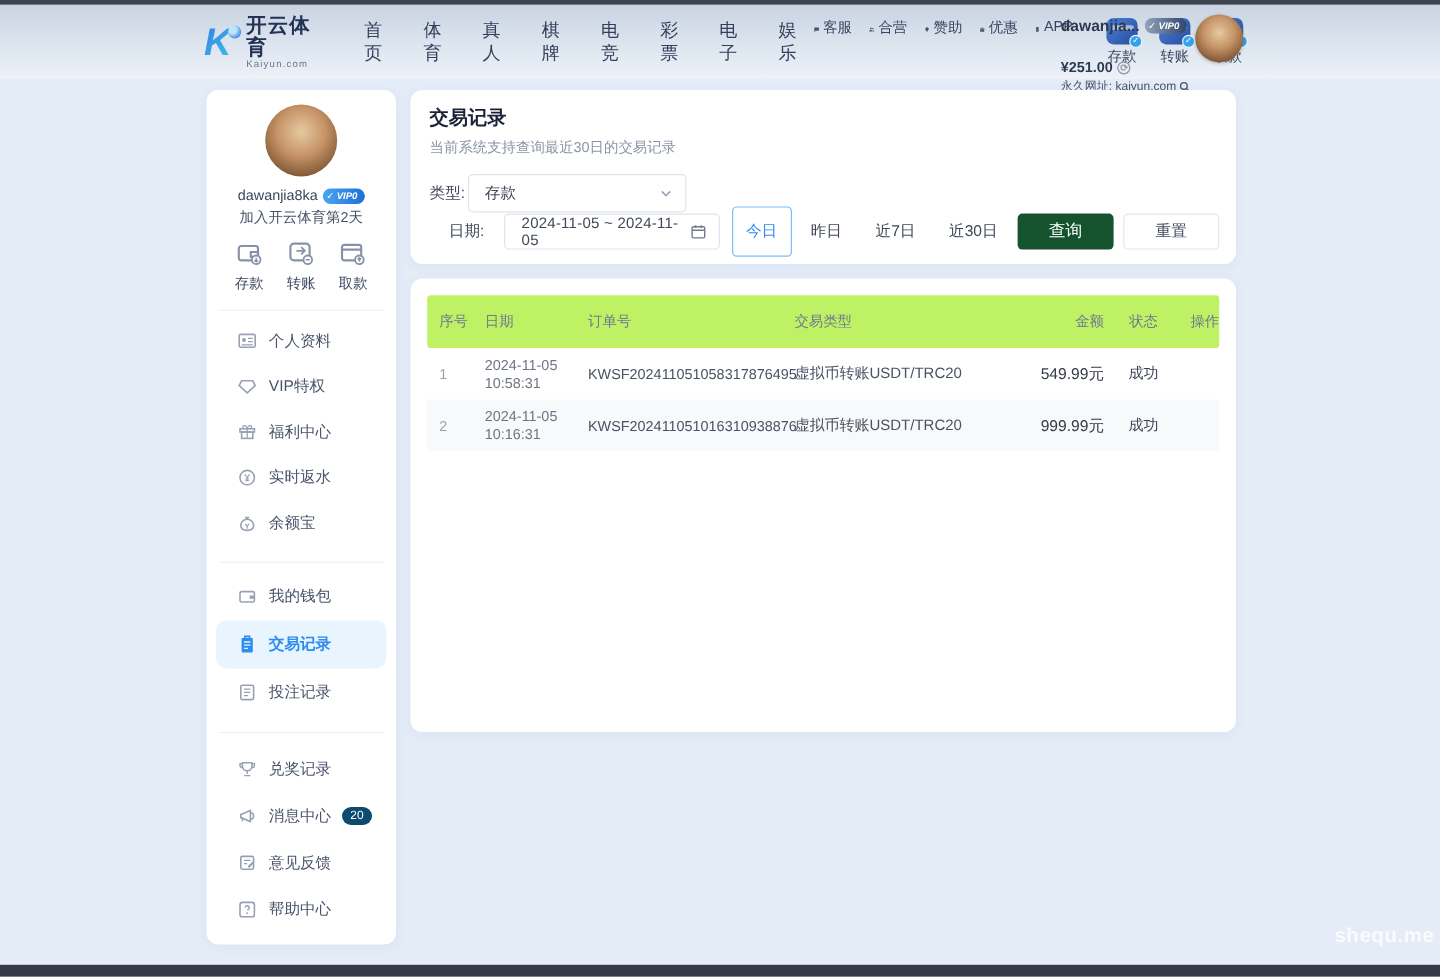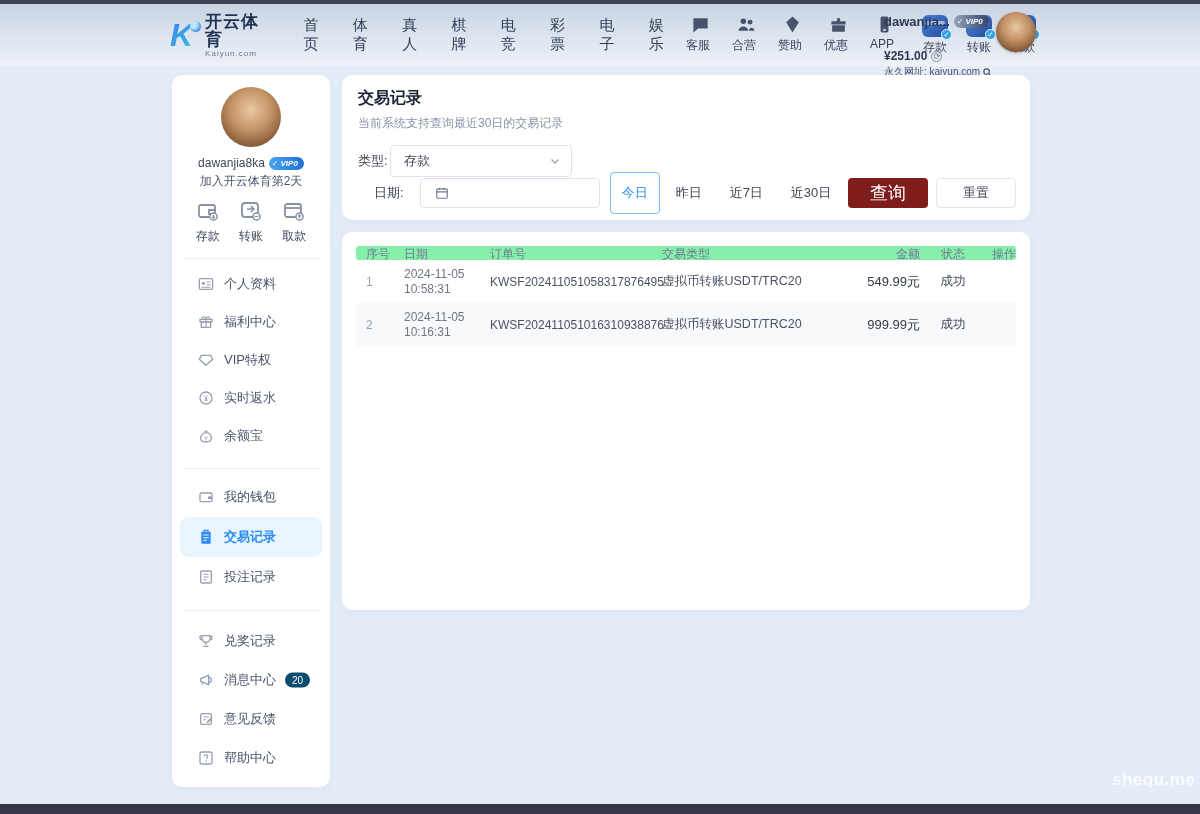--- a/index.html
+++ b/index.html
@@ -29,21 +29,21 @@
   }
   .logo-ball { position:absolute; right:-2px; top:2px; width:11px; height:11px; border-radius:50%;
     background:radial-gradient(circle at 35% 35%, #bfe6f5 30%, #2f7fe8 80%); }
   .logo-text { margin-left:6px; display:flex; flex-direction:column; }
   .logo-cn { font-size:17px; font-weight:bold; color:#223356; letter-spacing:1px; line-height:18px; }
   .logo-en { font-size:8px; color:#6b7890; letter-spacing:1px; }
   .nav { display:flex; gap:20px; margin-left:28px; }
   .nav span { font-size:15px; color:#323f5a; font-weight:500; cursor:pointer; }
 
   .hdr-right { display:flex; align-items:flex-start; margin-left:auto; margin-right:160px; gap:14px; }
-  .hdr-ico { display:flex; flex-direction:column; align-items:flex-end; gap:3px; width:32px; }
+  .hdr-ico { display:flex; flex-direction:row; align-items:flex-start; gap:3px; width:32px; }
   .hdr-ico svg { width:19px; height:19px; color:#46536b; }
   .hdr-ico .lbl { font-size:12px; color:#3a465e; white-space:nowrap; }
   .wallet-group { display:flex; gap:10px; margin-left:10px; }
   .wallet-ico { display:flex; flex-direction:column; align-items:center; gap:2px; width:34px; }
   .wcard { width:26px; height:22px; border-radius:6px; position:relative;
     background:linear-gradient(135deg,#4a7fd6,#274e9e); }
   .wcard::after { content:""; position:absolute; left:3px; top:6px; width:20px; height:4px;
     background:rgba(255,255,255,.55); border-radius:2px; }
   .wbadge { position:absolute; right:-4px; bottom:-3px; width:11px; height:11px; border-radius:50%;
     background:#35a2e8; border:1.5px solid #eef2f8; color:#fff; font-size:7px; line-height:9px; text-align:center; }
@@ -108,28 +108,28 @@
   .f-date-label { font-size:13px; color:#3f4757; margin-right:16px; }
   .f-date-input { width:180px; height:30px; border:1px solid #dfe4ec; border-radius:4px; display:flex;
     align-items:center; padding:0 10px 0 14px; cursor:pointer; background:#fff; }
   .f-date-input .val { font-size:12.5px; color:#3f4757; flex:1; letter-spacing:.2px; }
   .f-date-input svg { width:14px; height:14px; color:#707a90; }
   .range-group { display:flex; align-items:center; margin-left:10px; gap:4px; }
   .range-btn { height:42px; padding:0 11px; display:flex; align-items:center; font-size:13px; color:#3f4757;
     border-radius:4px; border:1px solid transparent; cursor:pointer; }
   .range-btn.active { border-color:#7cbdf5; color:#2d8cf0; }
   .f-actions { margin-left:auto; display:flex; gap:8px; }
-  .btn-query { width:80px; height:30px; background:#7f1d1d; border:none; border-radius:4px; color:#fff;
-    font-size:18px; cursor:pointer; font-family:inherit; }
+  .btn-query { width:80px; height:30px; background:#14532d; border:none; border-radius:4px; color:#fff;
+    font-size:14px; cursor:pointer; font-family:inherit; }
   .btn-reset { width:80px; height:30px; background:#fff; border:1px solid #e2e6ee; border-radius:4px;
     color:#3f4757; font-size:13px; cursor:pointer; font-family:inherit; }
 
   
   .tbl { position:absolute; left:14px; right:14px; top:14px; }
-  .tbl-head { display:flex; height:14px; align-items:flex-start; background:#86efac; border-radius:3px; }
+  .tbl-head { display:flex; height:44px; align-items:center; background:#bef264; border-radius:3px; }
   .tbl-head .cell { font-size:12px; color:#707a90; }
   .tbl-row { display:flex; min-height:43px; align-items:center; }
   .tbl-row.alt { background:#f7f9fb; }
   .cell { padding-left:10px; }
   .c-no { width:38px; } .c-date { width:86px; } .c-order { width:172px; } .c-type { width:196px; }
   .c-amount { width:76px; text-align:right; padding-left:0; padding-right:4px; }
   .c-status { width:58px; text-align:center; padding-left:0; }
   .c-action { width:34px; text-align:right; padding-left:0; }
   .tbl-row .c-no { font-size:12px; color:#9aa2b2; }
   .tbl-row .c-date { font-size:12px; color:#6e7685; line-height:15px; }
@@ -292,31 +292,31 @@
     <div class="sb-item">
       <svg viewBox="0 0 24 24">
           <rect x="2" y="4" width="20" height="16" rx="2" fill="none" stroke="currentColor" stroke-width="2"></rect>
           <circle cx="8" cy="11" r="2.4" fill="currentColor"></circle>
           <path d="M13 9h6M13 13h6M5 17h14" stroke="currentColor" stroke-width="1.6"></path>
         </svg>
       <span class="lbl">个人资料</span>
     </div>
     <div class="sb-item">
       <svg viewBox="0 0 24 24">
+          <path d="M5 5h14l3 6-10 9L2 11l3-6z" fill="none" stroke="currentColor" stroke-width="2"></path>
+        </svg>
+      <span class="lbl">VIP特权</span>
+    </div>
+    <div class="sb-item">
+      <svg viewBox="0 0 24 24">
           <rect x="3" y="8" width="18" height="4" fill="none" stroke="currentColor" stroke-width="2"></rect>
           <rect x="5" y="12" width="14" height="8" fill="none" stroke="currentColor" stroke-width="2"></rect>
           <path d="M12 8v12M8 8c-2-1-2-4 0-4s4 2 4 4c0-2 2-4 4-4s2 3 0 4" fill="none" stroke="currentColor" stroke-width="1.6"></path>
         </svg>
       <span class="lbl">福利中心</span>
-    </div>
-    <div class="sb-item">
-      <svg viewBox="0 0 24 24">
-          <path d="M5 5h14l3 6-10 9L2 11l3-6z" fill="none" stroke="currentColor" stroke-width="2"></path>
-        </svg>
-      <span class="lbl">VIP特权</span>
     </div>
     <div class="sb-item">
       <svg viewBox="0 0 24 24">
           <circle cx="12" cy="12" r="9" fill="none" stroke="currentColor" stroke-width="2"></circle>
           <path d="M9 8l3 4 3-4M12 12v5M9.8 13.5h4.4M9.8 15.5h4.4" fill="none" stroke="currentColor" stroke-width="1.4"></path>
         </svg>
       <span class="lbl">实时返水</span>
     </div>
     <div class="sb-item">
       <svg viewBox="0 0 24 24">
@@ -400,20 +400,21 @@
   <div class="f-select">
     <span class="val">存款</span>
     <svg viewBox="0 0 24 24">
         <path d="M5 9l7 7 7-7" fill="none" stroke="currentColor" stroke-width="2.5"></path>
       </svg>
   </div>
 
   <div class="f-date-row">
     <span class="f-date-label">日期:</span>
     <div class="f-date-input">
+      <span class="val">2024-11-05  ~  2024-11-05</span>
       <svg viewBox="0 0 24 24">
           <rect x="3" y="5" width="18" height="16" rx="2" fill="none" stroke="currentColor" stroke-width="2"></rect>
           <path d="M3 10h18M8 3v4M16 3v4" stroke="currentColor" stroke-width="2"></path>
         </svg>
     </div>
     <div class="range-group">
       <div class="range-btn active">今日</div>
       <div class="range-btn">昨日</div>
       <div class="range-btn">近7日</div>
       <div class="range-btn">近30日</div>

